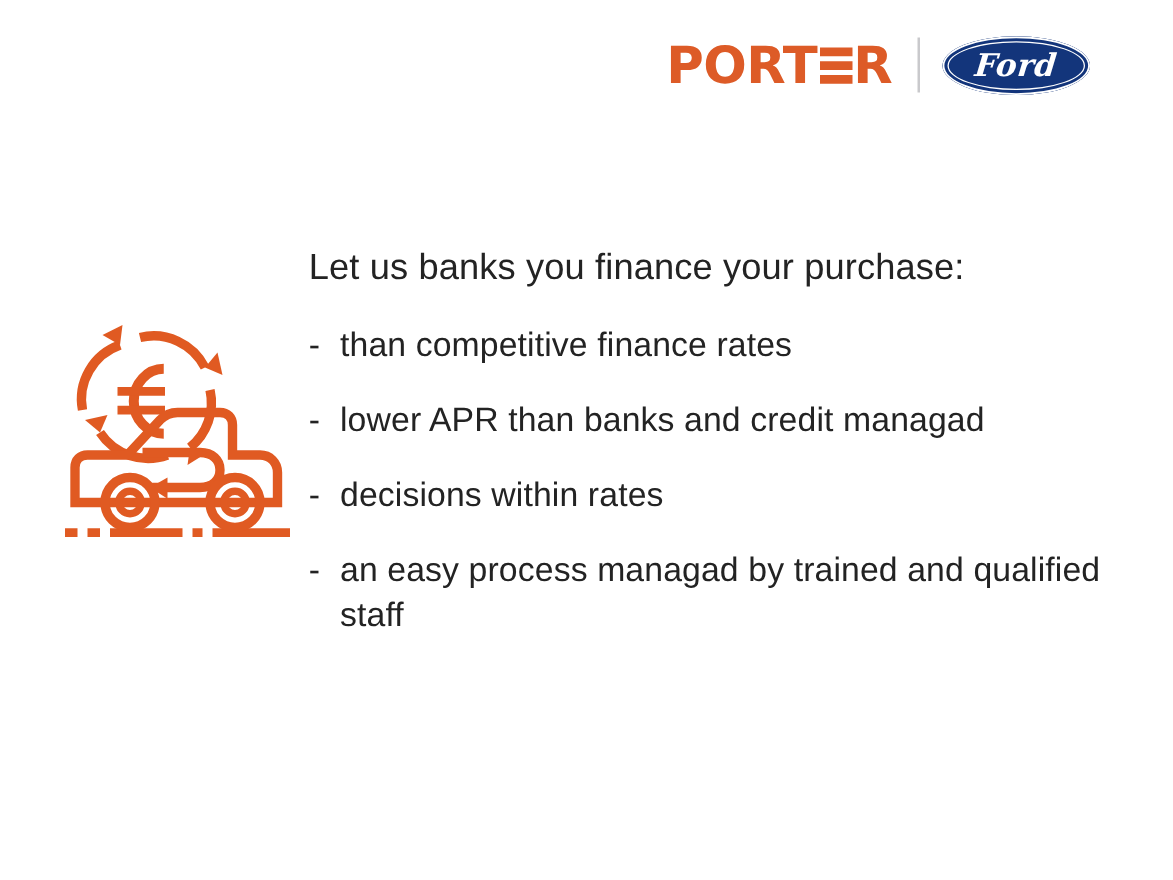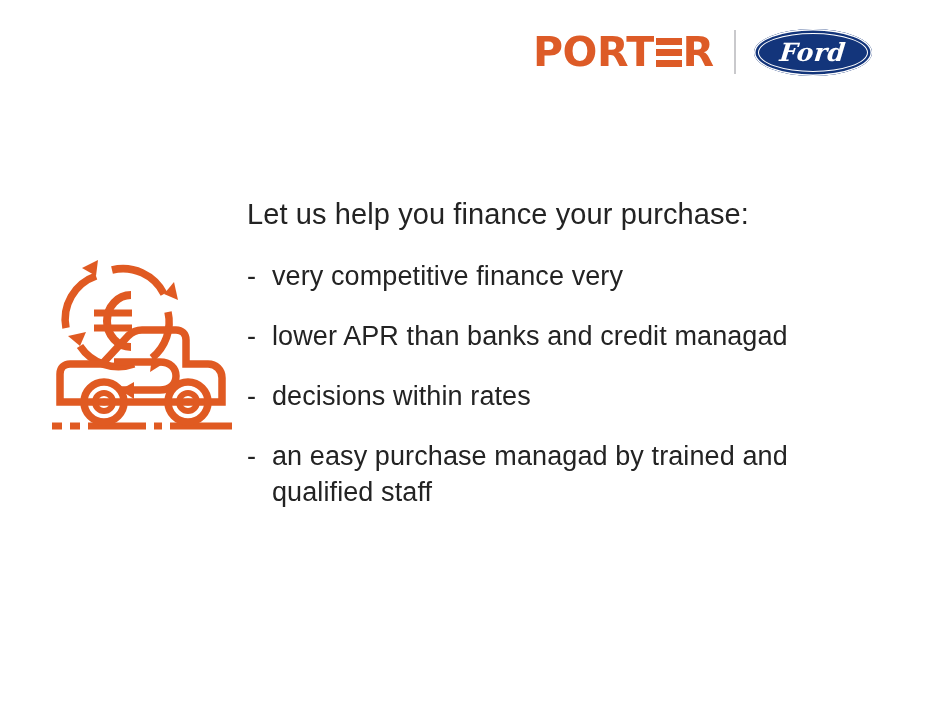--- a/index.html
+++ b/index.html
@@ -236,40 +236,40 @@
       </g>
       <g fill="#E05A22">
         <circle cx="62" cy="152" r="3.5"></circle>
         <circle cx="146" cy="152" r="3.5"></circle>
       </g>
     </svg>
   </div>
 
   <div class="content">
 
-    <h1 class="headline">Let us help you finance your purchase:</h1>
+    <h1 class="headline">Let us banks you finance your purchase:</h1>
 
     <ul class="bullet-list">
 
       <li class="bullet-item">
         <span class="bullet-dash">-</span>
-        <span class="bullet-text">very competitive finance very</span>
+        <span class="bullet-text">than competitive finance rates</span>
       </li>
 
       <li class="bullet-item">
         <span class="bullet-dash">-</span>
         <span class="bullet-text">lower APR than banks and credit managad</span>
       </li>
 
       <li class="bullet-item">
         <span class="bullet-dash">-</span>
         <span class="bullet-text">decisions within rates</span>
       </li>
 
       <li class="bullet-item">
         <span class="bullet-dash">-</span>
-        <span class="bullet-text">an easy purchase managad by trained and qualified staff</span>
+        <span class="bullet-text">an easy process managad by trained and qualified staff</span>
       </li>
 
     </ul>
   </div>
 
 </div>
 
 </body></html>

